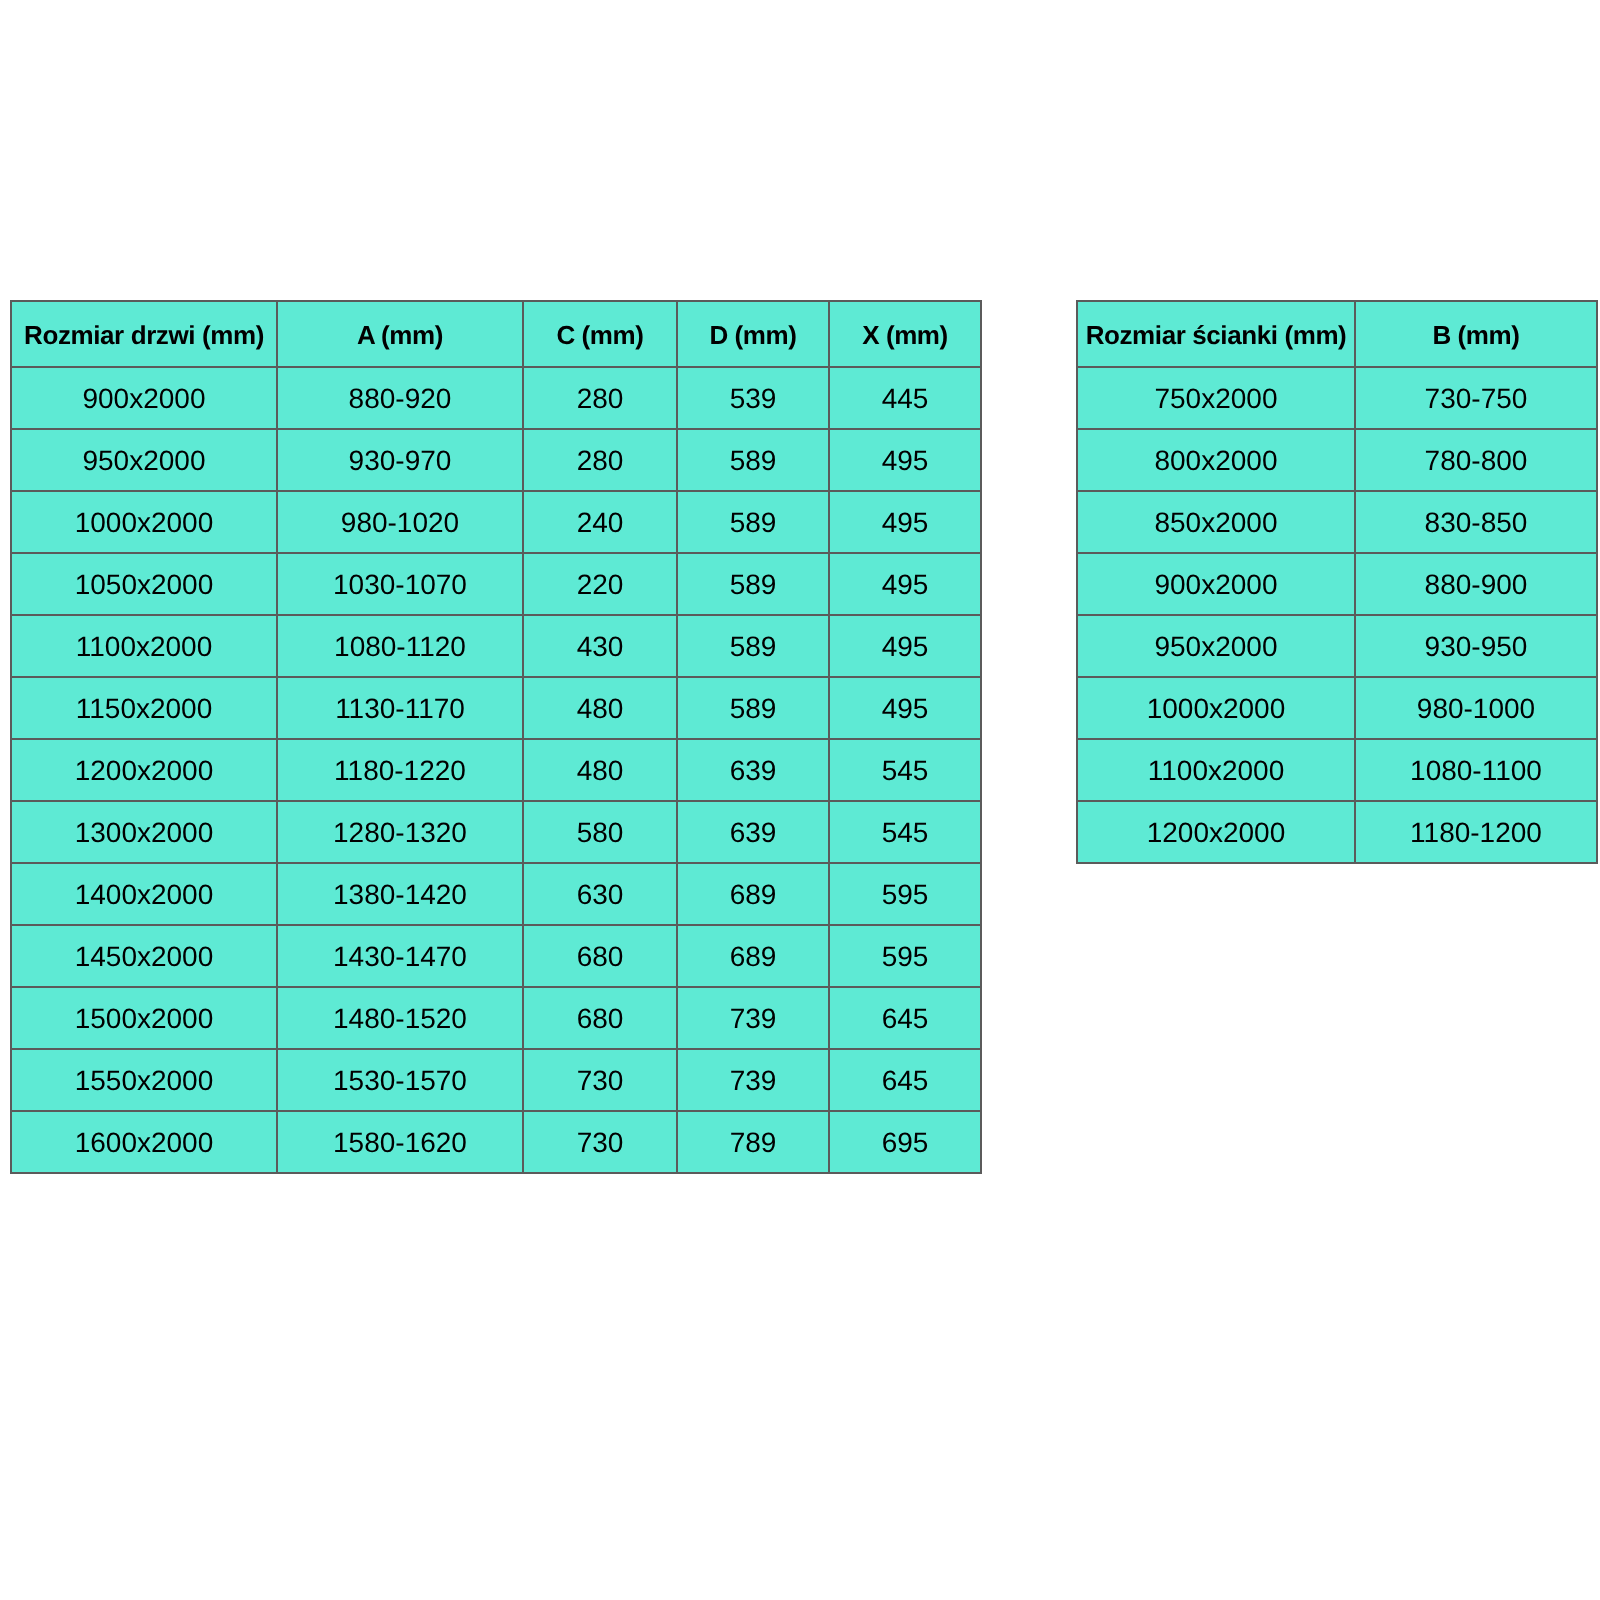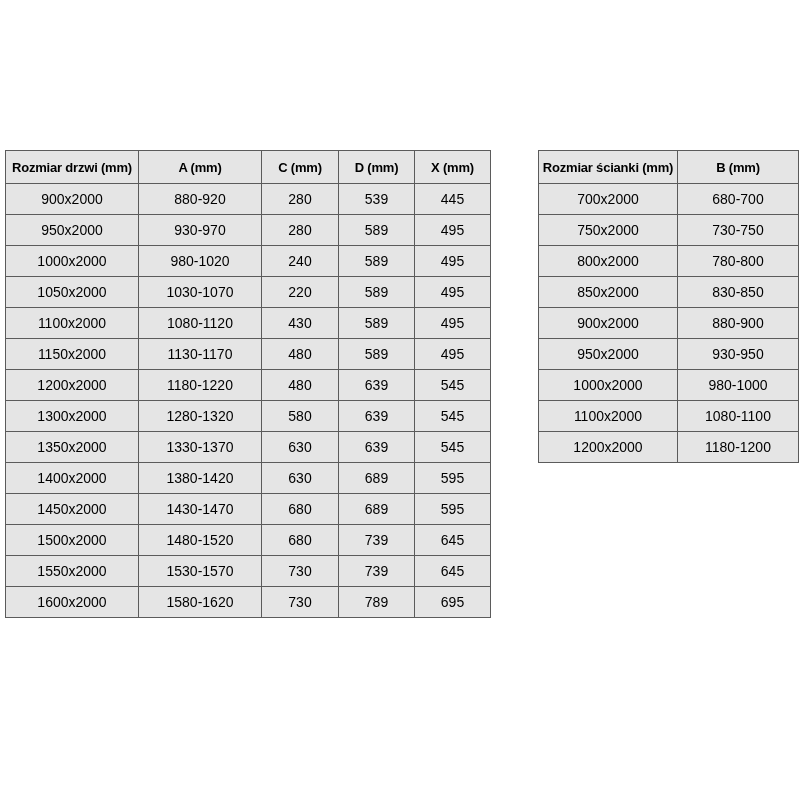--- a/index.html
+++ b/index.html
@@ -9,21 +9,21 @@
     height: 800px;
     background: #ffffff;
     font-family: "Liberation Sans", sans-serif;
     color: #000000;
     overflow: hidden;
   }
   table.spec-table {
     position: absolute;
     border-collapse: collapse;
     table-layout: fixed;
-    background: #e5e5e5;
+    background: #5eead4;
   }
   table.spec-table th,
   table.spec-table td {
     border: 1px solid #5b5b5b;
     text-align: center;
     vertical-align: middle;
     padding: 0;
     overflow: hidden;
     white-space: nowrap;
   }
@@ -123,27 +123,20 @@
           <td>545</td>
         </tr>
         <tr>
           <td>1300x2000</td>
           <td>1280-1320</td>
           <td>580</td>
           <td>639</td>
           <td>545</td>
         </tr>
         <tr>
-          <td>1350x2000</td>
-          <td>1330-1370</td>
-          <td>630</td>
-          <td>639</td>
-          <td>545</td>
-        </tr>
-        <tr>
           <td>1400x2000</td>
           <td>1380-1420</td>
           <td>630</td>
           <td>689</td>
           <td>595</td>
         </tr>
         <tr>
           <td>1450x2000</td>
           <td>1430-1470</td>
           <td>680</td>
@@ -180,24 +173,20 @@
         <col class="c1">
     </colgroup>
     <thead>
       <tr>
           <th>Rozmiar ścianki (mm)</th>
           <th>B (mm)</th>
         </tr>
     </thead>
     <tbody>
         <tr>
-          <td>700x2000</td>
-          <td>680-700</td>
-        </tr>
-        <tr>
           <td>750x2000</td>
           <td>730-750</td>
         </tr>
         <tr>
           <td>800x2000</td>
           <td>780-800</td>
         </tr>
         <tr>
           <td>850x2000</td>
           <td>830-850</td>

